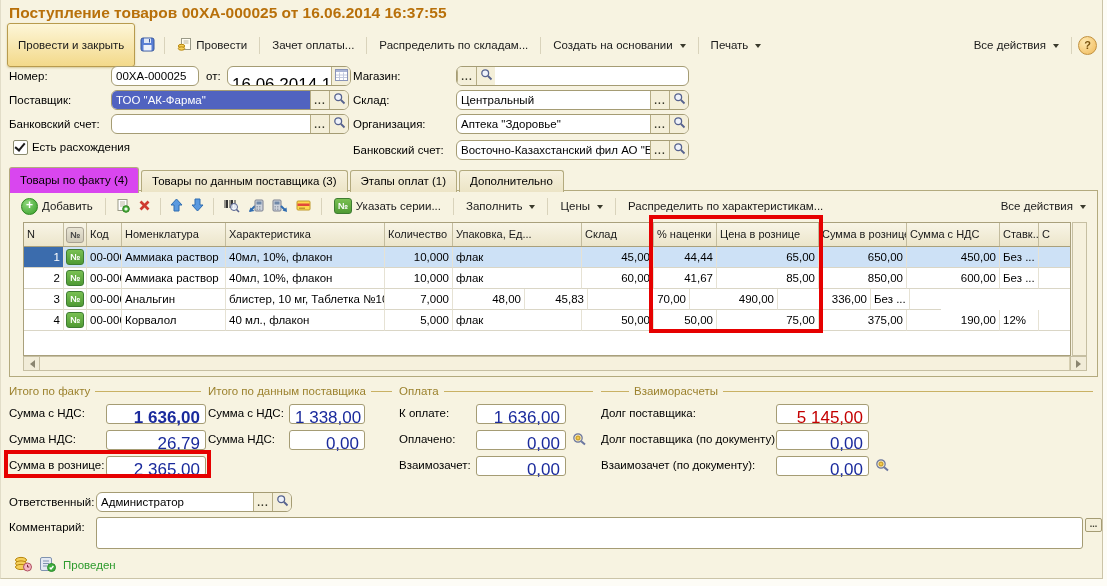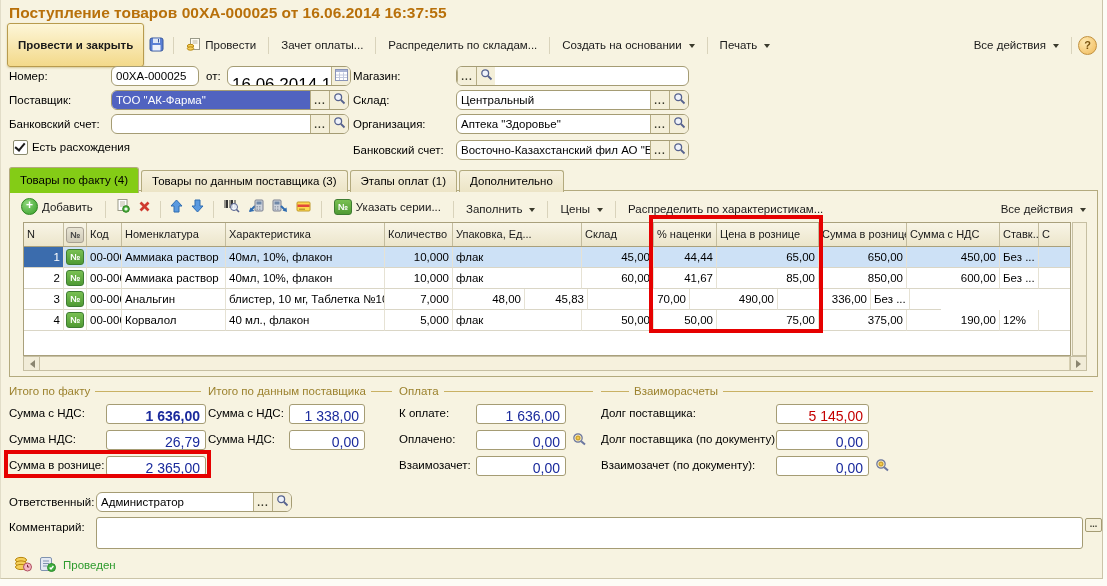--- a/index.html
+++ b/index.html
@@ -3,21 +3,21 @@
 <meta charset="utf-8">
 <style>
   html,body{margin:0;padding:0;background:#fdfcf6;}
   body{width:1107px;height:586px;overflow:hidden;font-family:"Liberation Sans",sans-serif;}
   .win{position:relative;width:1101px;height:578px;background:#f7f3e1;border-right:1px solid #cbc4a8;border-bottom:1px solid #cbc4a8;border-left:1px solid #e2ddc8;}
   
   .title{position:absolute;left:8px;top:4px;font-size:15.5px;font-weight:bold;color:#b8700a;white-space:nowrap;}
   
   .toolbar{position:absolute;left:6px;top:32px;width:1090px;height:26px;display:flex;align-items:center;gap:2px;}
   .tbtn{display:flex;align-items:center;gap:4px;padding:3px 6px;font-size:11.5px;color:#1a1a1a;border-radius:2px;white-space:nowrap;}
-  .primary{background:linear-gradient(#fdf6d8,#f3d98a);border:1px solid #b89b4e;border-radius:3px;font-weight:bold;padding:15px 10px;box-shadow:0 1px 2px rgba(150,120,30,.35);}
+  .primary{background:linear-gradient(#fdf6d8,#f3d98a);border:1px solid #b89b4e;border-radius:3px;font-weight:normal;padding:15px 10px;box-shadow:0 1px 2px rgba(150,120,30,.35);}
   .icobtn{padding:3px 3px;}
   .tsep{width:1px;height:17px;background:#d9d3bb;margin:0 4px;flex:0 0 1px;}
   .spacer{flex:1;}
   .car{display:inline-block;width:0;height:0;border:3.5px solid transparent;border-top:4.5px solid #3a3a2c;margin:4px 0 0 3px;}
   .helpbtn{width:17px;height:17px;border-radius:50%;background:radial-gradient(circle at 35% 30%,#ffe9b0,#f0b95a);border:1px solid #c2913e;color:#7a5410;font-weight:bold;font-size:11px;display:flex;align-items:center;justify-content:center;}
   
   .lbl{position:absolute;font-size:11.5px;color:#000;white-space:nowrap;}
   .fldwrap{position:absolute;display:flex;height:20px;border:1px solid #a59c74;border-radius:6px;background:#fff;overflow:hidden;box-sizing:border-box;}
   .fld{flex:1;font-size:11.5px;padding:3px 4px 0;white-space:nowrap;overflow:hidden;}
   .fld.small{font-size:17px;padding-top:8px;}
@@ -30,24 +30,24 @@
   #t-bank{left:110px;top:114px;width:238px}
   #t-store{left:455px;top:66px;width:233px}
   #t-wh{left:455px;top:90px;width:233px}
   #t-org{left:455px;top:114px;width:233px}
   #t-bank2{left:455px;top:140px;width:233px}
   .cb{position:absolute;left:12px;top:140px;width:13px;height:13px;background:#fff;border:1px solid #8a8a6e;border-radius:2px;}
   .cb::after{content:"";position:absolute;left:3px;top:0px;width:4px;height:8px;border:solid #1a1a1a;border-width:0 2px 2px 0;transform:rotate(40deg);}
   
   .tabs{position:absolute;left:8px;top:167px;display:flex;align-items:flex-end;gap:2px;z-index:4;}
   .tab{height:14px;padding:4px 10px 3px;background:linear-gradient(#f6f1dd,#ece4c6);border:1px solid #b3aa7e;border-bottom:none;border-radius:3px 3px 0 0;font-size:11.5px;white-space:nowrap;}
-  .tab.active{background:#84cc16;padding-top:6px;padding-bottom:5px;margin-bottom:-1px;z-index:5;}
+  .tab.active{background:#d946ef;padding-top:6px;padding-bottom:5px;margin-bottom:-1px;z-index:5;}
   .panel{position:absolute;left:8px;top:190px;width:1089px;height:187px;border:1px solid #b3aa7e;box-sizing:border-box;background:#f7f3e1;}
   
-  .ttb{position:absolute;left:14px;top:194px;width:1077px;height:24px;display:flex;align-items:flex-end;gap:2px;z-index:2;}
+  .ttb{position:absolute;left:14px;top:194px;width:1077px;height:24px;display:flex;align-items:center;gap:2px;z-index:2;}
   .addico{width:15px;height:15px;border-radius:50%;background:radial-gradient(circle at 35% 30%,#8ed67a,#37a028);border:1px solid #2c8420;color:#fff;font-weight:bold;font-size:12px;line-height:13px;text-align:center;flex:0 0 15px;}
   .addico::before{content:"+";}
   .nbadge{display:inline-block;width:16px;height:14px;background:linear-gradient(#79c053,#4f9a33);border:1px solid #3e7c31;border-radius:3px;color:#fff;font-size:9px;font-weight:bold;text-align:center;line-height:14px;}
   .nbadge.hdr{background:linear-gradient(#e8e4d4,#cfcab8);border:1px solid #a8a192;color:#444;}
   
   .grid{position:absolute;left:22px;top:222px;width:1048px;height:134px;background:#fff;border:1px solid #a9a07c;box-sizing:border-box;z-index:1;}
   .ghead{display:flex;height:24px;background:linear-gradient(#f8f5e6,#ece5cb);border-bottom:1px solid #a9a07c;box-sizing:border-box;}
   .hc{box-sizing:border-box;border-right:1px solid #c3bc9e;font-size:11px;padding:5px 3px 0;white-space:nowrap;overflow:hidden;color:#1a1a1a;}
   .grow{display:flex;height:21px;}
   .gc{box-sizing:border-box;border-right:1px solid #e6e2d4;border-bottom:1px solid #dad6c6;font-size:11.5px;padding:4px 3px 0;white-space:nowrap;overflow:hidden;}
@@ -70,21 +70,21 @@
   #red-cols{left:648px;top:215px;width:174px;height:118px;}
   #red-retail{left:3px;top:450px;width:207px;height:28px;}
   
   .legend{position:absolute;display:flex;align-items:center;font-size:11.5px;color:#9c822e;white-space:nowrap;}
   .legend .line{flex:1;height:1px;background:#c9b164;margin-left:5px;}
   .legend .line.lead{flex:0 0 28px;margin:0 5px 0 0;}
   #lg1{left:8px;top:385px;width:192px}
   #lg2{left:207px;top:385px;width:184px}
   #lg3{left:398px;top:385px;width:194px}
   #lg4{left:600px;top:385px;width:492px}
-  .tf{position:absolute;height:20px;border:1px solid #a59c74;border-radius:3px;background:#fff;font-size:14px;color:#1a2a9c;text-align:right;padding:3px 5px 0;box-sizing:border-box;white-space:nowrap;}
+  .tf{position:absolute;height:20px;border:1px solid #a59c74;border-radius:3px;background:#fff;font-size:17px;color:#1a2a9c;text-align:right;padding:3px 5px 0;box-sizing:border-box;white-space:nowrap;}
   .tf.b{font-weight:bold;}
   .tf.r{color:#c40000;}
   .g1f{left:105px;width:100px}.g2f{left:288px;width:76px}.g3f{left:475px;width:90px}.g4f{left:775px;width:93px}
   
   #resp{left:95px;top:492px;width:196px;}
   .commentbox{position:absolute;left:95px;top:517px;width:987px;height:32px;background:#fff;border:1px solid #a59c74;border-radius:3px;box-sizing:border-box;}
   .dotsbtn{position:absolute;left:1084px;top:518px;width:17px;height:14px;background:#f4efd9;border:1px solid #a59c74;border-radius:2px;font-size:9px;font-weight:bold;text-align:center;line-height:10px;color:#3a3a2c;box-sizing:border-box;}
   .posted{position:absolute;left:62px;top:559px;font-size:11.5px;color:#2d9b2d;}
   .icongroup{position:absolute;display:flex;align-items:center;}
 </style>

